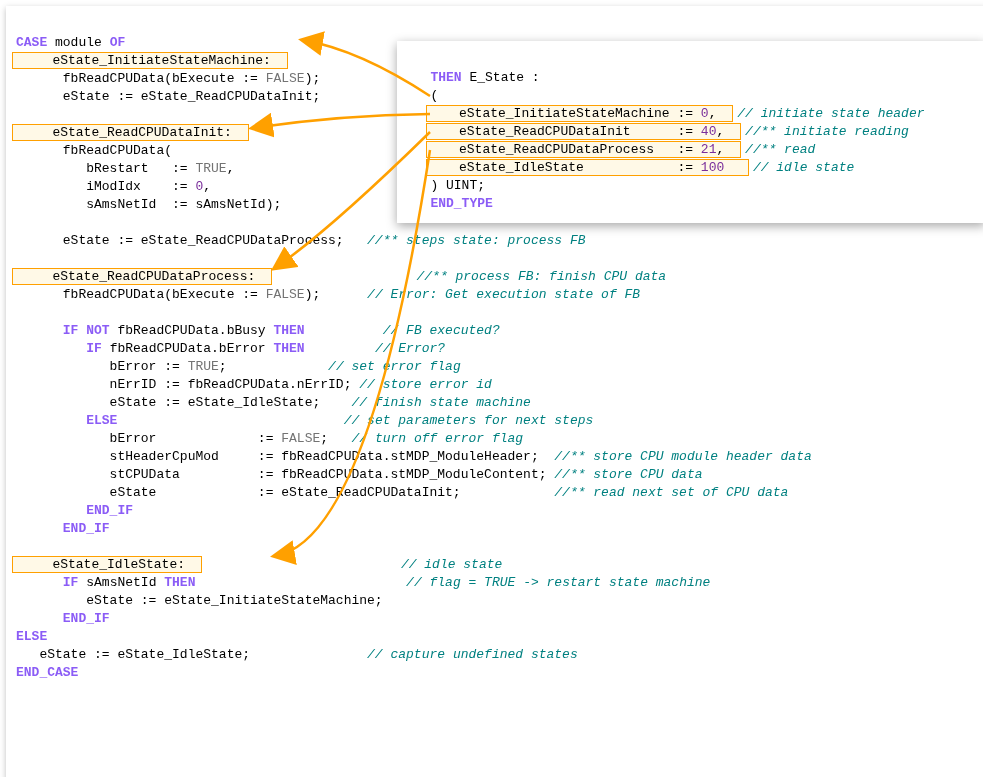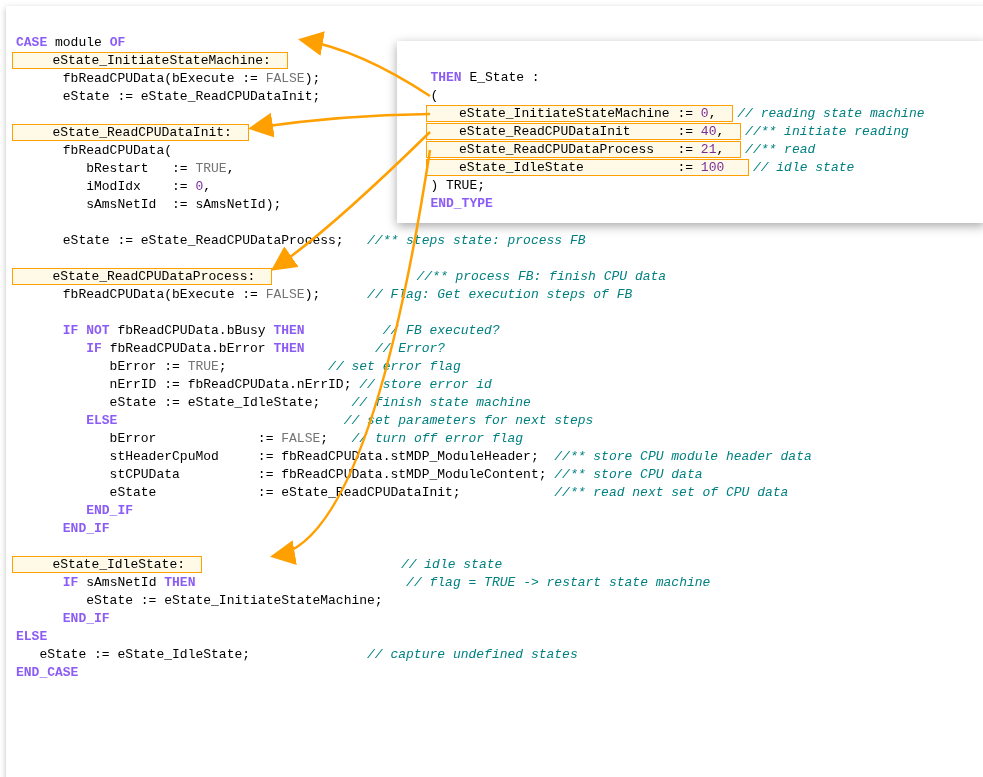--- a/index.html
+++ b/index.html
@@ -28,21 +28,21 @@
 <span> </span>
 <span class="hl id">   eState_ReadCPUDataInit:</span>
 <span class="id">      fbReadCPUData(</span>
 <span class="id">         bRestart   := </span><span class="lit">TRUE</span><span class="id">,</span>
 <span class="id">         iModIdx    := </span><span class="num">0</span><span class="id">,</span>
 <span class="id">         sAmsNetId  := sAmsNetId);</span>
 <span> </span>
 <span class="id">      eState := eState_ReadCPUDataProcess;   </span><span class="cmt">//** steps state: process FB</span>
 <span> </span>
 <span class="hl id">   eState_ReadCPUDataProcess:</span><span>                   </span><span class="cmt">//** process FB: finish CPU data</span>
-<span class="id">      fbReadCPUData(bExecute := </span><span class="lit">FALSE</span><span class="id">);      </span><span class="cmt">// Flag: Get execution steps of FB</span>
+<span class="id">      fbReadCPUData(bExecute := </span><span class="lit">FALSE</span><span class="id">);      </span><span class="cmt">// Error: Get execution state of FB</span>
 <span> </span>
 <span>      </span><span class="kw">IF NOT</span><span class="id"> fbReadCPUData.bBusy </span><span class="kw">THEN</span><span>          </span><span class="cmt">// FB executed?</span>
 <span>         </span><span class="kw">IF</span><span class="id"> fbReadCPUData.bError </span><span class="kw">THEN</span><span>         </span><span class="cmt">// Error?</span>
 <span class="id">            bError := </span><span class="lit">TRUE</span><span class="id">;             </span><span class="cmt">// set error flag</span>
 <span class="id">            nErrID := fbReadCPUData.nErrID; </span><span class="cmt">// store error id</span>
 <span class="id">            eState := eState_IdleState;    </span><span class="cmt">// finish state machine</span>
 <span>         </span><span class="kw">ELSE</span><span>                             </span><span class="cmt">// set parameters for next steps</span>
 <span class="id">            bError             := </span><span class="lit">FALSE</span><span class="id">;   </span><span class="cmt">// turn off error flag</span>
 <span class="id">            stHeaderCpuMod     := fbReadCPUData.stMDP_ModuleHeader;  </span><span class="cmt">//** store CPU module header data</span>
 <span class="id">            stCPUData          := fbReadCPUData.stMDP_ModuleContent; </span><span class="cmt">//** store CPU data</span>
@@ -55,25 +55,25 @@
 <span class="id">         eState := eState_InitiateStateMachine;</span>
 <span>      </span><span class="kw">END_IF</span>
 <span class="kw">ELSE</span>
 <span class="id">   eState := eState_IdleState;               </span><span class="cmt">// capture undefined states</span>
 <span class="kw">END_CASE</span>
 </div>
 
 <div class="codebox overlay">
 <span>   </span><span class="kw">THEN</span><span class="id"> E_State :</span>
 <span>   </span><span class="id">(</span>
-<span>   </span><span class="hl id"><span class="id">  eState_InitiateStateMachine := </span><span class="num">0</span><span class="id">,</span></span> <span class="cmt">// reading state machine</span>
+<span>   </span><span class="hl id"><span class="id">  eState_InitiateStateMachine := </span><span class="num">0</span><span class="id">,</span></span> <span class="cmt">// initiate state header</span>
 <span>   </span><span class="hl id"><span class="id">  eState_ReadCPUDataInit      := </span><span class="num">40</span><span class="id">,</span></span> <span class="cmt">//** initiate reading</span>
 <span>   </span><span class="hl id"><span class="id">  eState_ReadCPUDataProcess   := </span><span class="num">21</span><span class="id">,</span></span> <span class="cmt">//** read</span>
 <span>   </span><span class="hl id"><span class="id">  eState_IdleState            := </span><span class="num">100</span><span class="id"> </span></span> <span class="cmt">// idle state</span>
-<span>   </span><span class="id">) TRUE;</span>
+<span>   </span><span class="id">) UINT;</span>
 <span>   </span><span class="kw">END_TYPE</span>
 </div>
 
 <svg class="arrows">
   <defs>
     <marker id="ah" markerWidth="10" markerHeight="10" refX="8" refY="5" orient="auto">
       <path d="M0,0 L10,5 L0,10 Z" fill="#ffa000"></path>
     </marker>
   </defs>
   <path d="M430,96  Q360,50  303,40" stroke="#ffa000" stroke-width="2.5" fill="none" marker-end="url(#ah)"></path>

